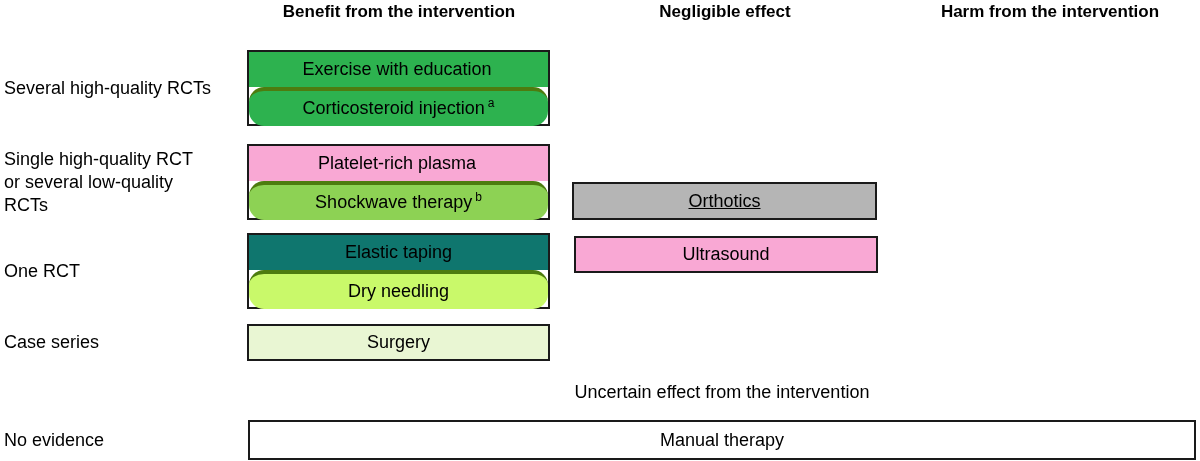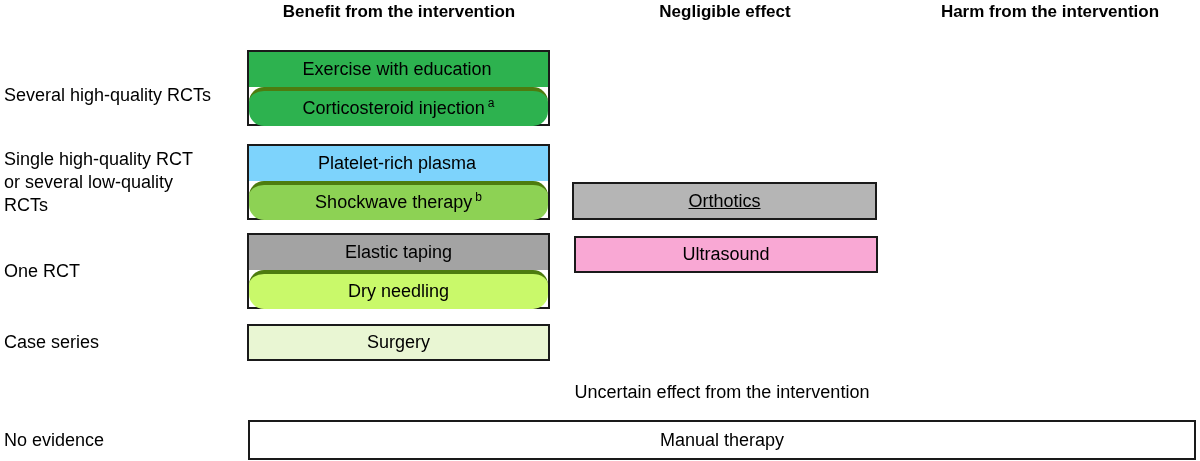--- a/index.html
+++ b/index.html
@@ -64,52 +64,52 @@
 </style>
 </head>
 <body>
 
 <div class="figure">
 
   <div class="hdr" style="left:247px; width:304px;">Benefit from the intervention</div>
   <div class="hdr" style="left:572px; width:306px;">Negligible effect</div>
   <div class="hdr" style="left:900px; width:300px;">Harm from the intervention</div>
 
-  <div class="rowlabel" style="top:84px;">Several high-quality RCTs</div>
+  <div class="rowlabel" style="top:77px;">Several high-quality RCTs</div>
   <div class="rowlabel" style="top:148px;">Single high-quality RCT
 or several low-quality
 RCTs</div>
   <div class="rowlabel" style="top:260px;">One RCT</div>
   <div class="rowlabel" style="top:331px;">Case series</div>
   <div class="rowlabel" style="top:429px;">No evidence</div>
 
   <div class="group" style="left:247px; top:50px; width:303px; height:76px;">
     <div class="cell" style="background-color: rgb(45, 178, 79);">
       <span class="lbl"><span>Exercise with education</span><sup></sup></span>
     </div>
     <div class="cell" style="background-color: rgb(45, 178, 79);">
       <span class="lbl"><span>Corticosteroid injection</span><sup>a</sup></span>
     </div>
   </div>
 
   <div class="group" style="left:247px; top:144px; width:303px; height:76px;">
-    <div class="cell" style="background-color: #7dd3fc;">
+    <div class="cell" style="background-color: #f9a8d4;">
       <span class="lbl"><span>Platelet-rich plasma</span><sup></sup></span>
     </div>
     <div class="cell" style="background-color: rgb(141, 210, 84);">
       <span class="lbl"><span>Shockwave therapy</span><sup>b</sup></span>
     </div>
   </div>
 
   <div class="single" style="left: 572px; top: 182px; width: 305px; height: 38px; background-color: rgb(181, 181, 181); text-decoration: underline;">
     <span class="lbl">Orthotics</span>
   </div>
 
   <div class="group" style="left:247px; top:233px; width:303px; height:76px;">
-    <div class="cell" style="background-color: #a3a3a3;">
+    <div class="cell" style="background-color: #0f766e;">
       <span class="lbl">Elastic taping</span>
     </div>
     <div class="cell" style="background-color: rgb(201, 249, 106);">
       <span class="lbl">Dry needling</span>
     </div>
   </div>
 
   <div class="single" style="left: 574px; top: 236px; width: 304px; height: 37px; background-color: #f9a8d4;">
     <span class="lbl">Ultrasound</span>
   </div>

